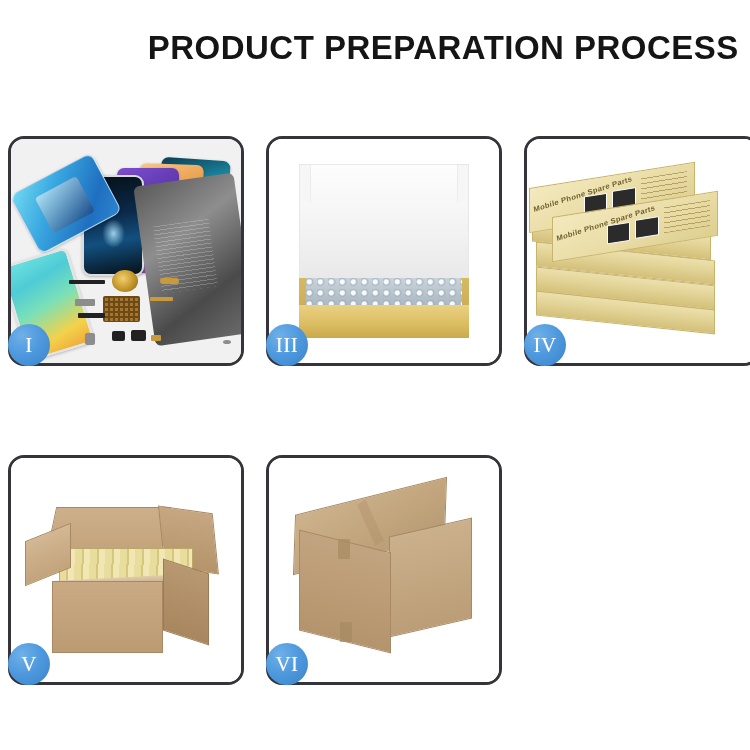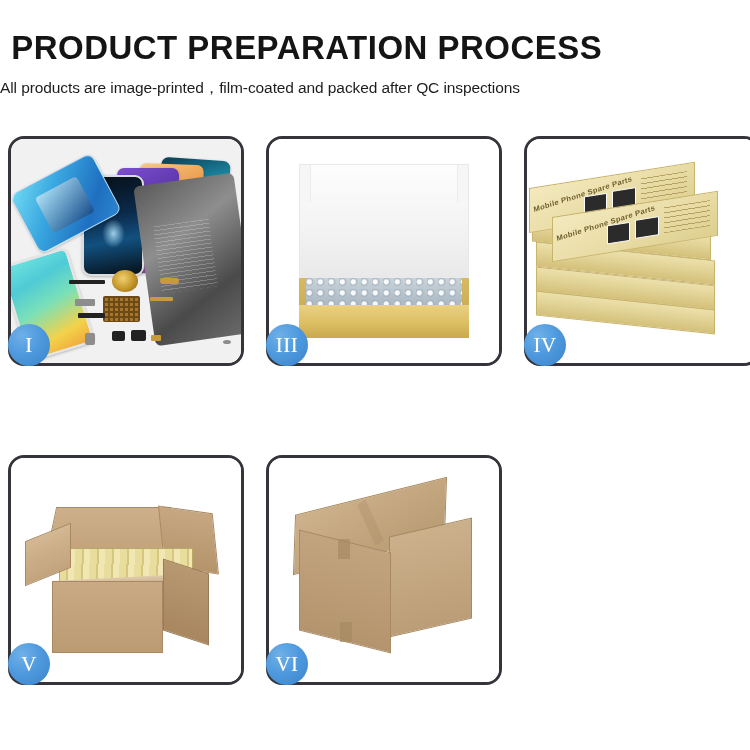--- a/index.html
+++ b/index.html
@@ -5,21 +5,21 @@
   * { box-sizing: border-box; margin: 0; padding: 0; }
   html, body {
     width: 750px; height: 750px;
     background: #ffffff;
     font-family: "Liberation Sans", sans-serif;
     overflow: hidden;
   }
   .page { position: relative; width: 750px; height: 750px; }
 
   
-  .header { padding-top: 30px; text-align: left; }
+  .header { padding-top: 30px; text-align: right; }
   .title {
     font-family: "Liberation Sans", sans-serif;
     font-size: 34px;
     font-weight: 700;
     letter-spacing: 0.5px;
     color: #151515;
     line-height: 1.05;
     transform: scaleX(0.97);
   }
   .subtitle {
@@ -291,21 +291,20 @@
     position:absolute; background: rgba(165,136,96,0.65);
   }
 </style>
 </head>
 <body>
 
 <div class="page">
 
   <div class="header">
     <div class="title">PRODUCT PREPARATION PROCESS</div>
-    <div class="subtitle">All products are image-printed，film-coated and packed after QC inspections</div>
   </div>
 
   <div class="grid">
 
     <div class="card">
       <div class="card-inner">
         <div class="photo p1">
           <div class="ph ph-e"></div>
           <div class="ph ph-d"></div>
           <div class="ph ph-c"></div>

